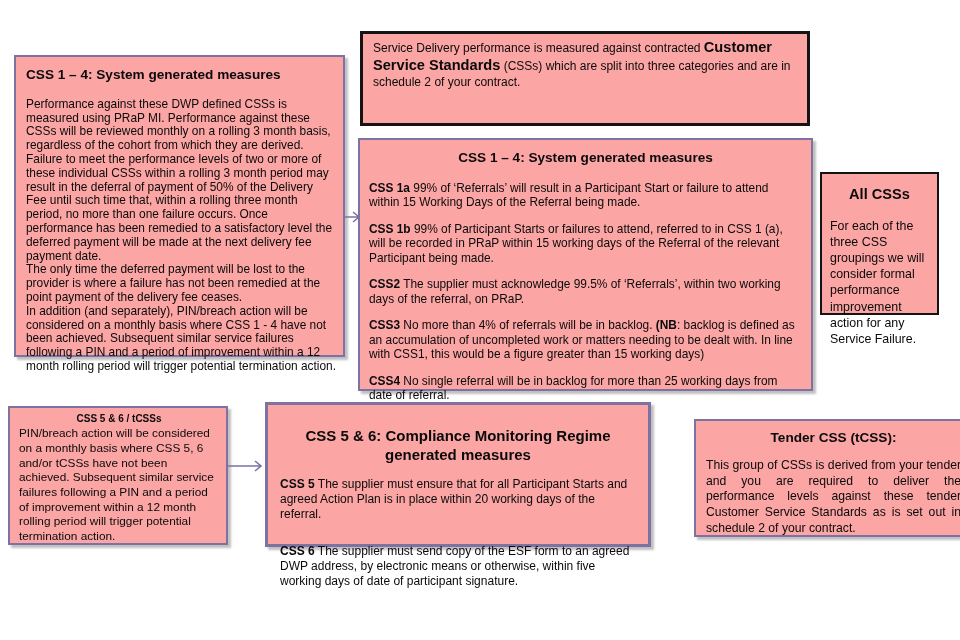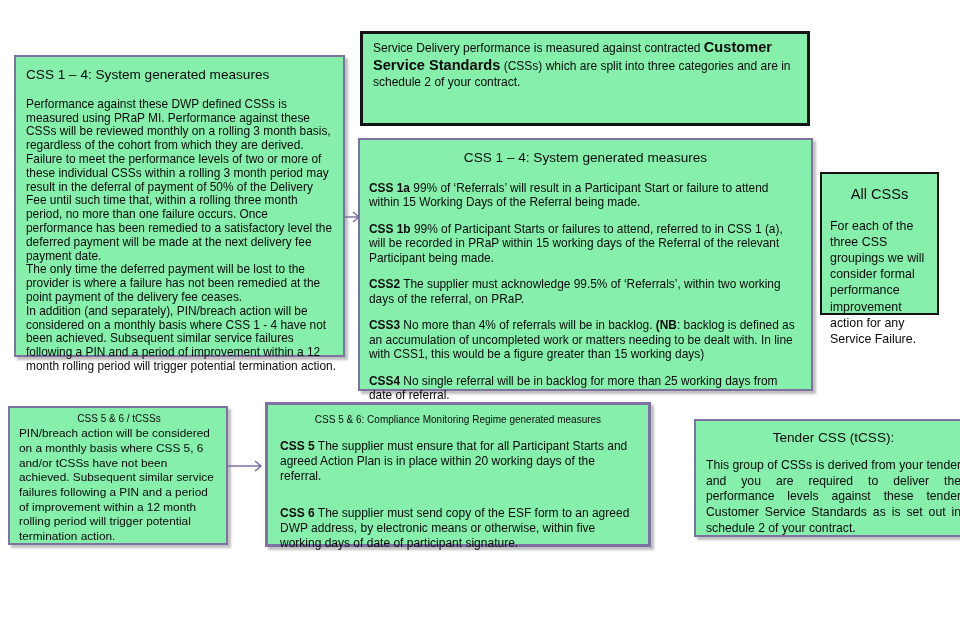--- a/index.html
+++ b/index.html
@@ -1,24 +1,24 @@
 <!DOCTYPE html>
 <html><head>
 <meta charset="utf-8">
 <style>
   html,body{margin:0;padding:0;background:#ffffff;}
   .canvas{
     position:relative;width:960px;height:640px;background:#ffffff;overflow:hidden;
     font-family:"Liberation Sans",sans-serif;color:#0a0a0a;
   }
-  .box{position:absolute;background:#86efac;box-sizing:border-box;}
+  .box{position:absolute;background:#fca5a5;box-sizing:border-box;}
   .purple{border:2px solid #7f72a3;box-shadow:3px 3px 2px rgba(140,140,140,0.55);}
   .purple.thick{border-width:3px;}
   .black{border:3px solid #141414;}
-  .title{font-weight:normal;margin:0;}
+  .title{font-weight:bold;margin:0;}
   .center{text-align:center;}
   p{margin:0;}
 
   
   #box-css14-summary{left:14px;top:55px;width:331px;height:302px;padding:7px 7px 4px 10px;
     font-size:11.9px;line-height:1.16;}
   #box-css14-summary .title{font-size:13.6px;margin:3px 0 15px 0;}
 
   
   #box-intro{left:360px;top:31px;width:450px;min-height:95px;padding:5px 8px 5px 10px;
@@ -40,21 +40,21 @@
   #box-all-csss .title{font-size:14.6px;margin:2px 0 14px 0;}
 
   
   #box-css56-summary{left:8px;top:406px;width:220px;height:139px;padding:4px 7px 4px 9px;
     font-size:11.8px;line-height:1.24;}
   #box-css56-summary .title{font-size:10px;margin:1px 0 1px 0;}
 
   
   #box-css56-detail{left:265px;top:402px;width:386px;height:145px;padding:7px 12px;
     font-size:12px;line-height:1.25;}
-  #box-css56-detail .title{font-size:10px;margin:2px 0 12px 0;line-height:1.25;}
+  #box-css56-detail .title{font-size:15px;margin:15px 0 12px 0;line-height:1.25;}
   #box-css56-detail p + p{margin-top:22px;}
 
   
   #box-tender{left:694px;top:419px;width:279px;height:118px;padding:6px 10px;
     font-size:12.2px;line-height:1.3;}
   #box-tender .title{font-size:13.6px;margin:2px 0 11px 0;}
   #box-tender .justify{text-align:justify;}
 
   .arrow{position:absolute;}
   #arrow-css14{left:344px;top:210px;}

